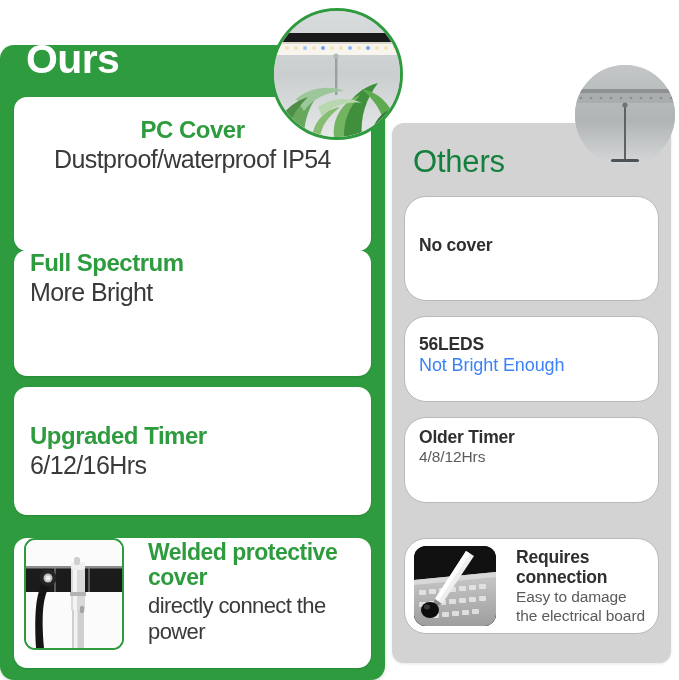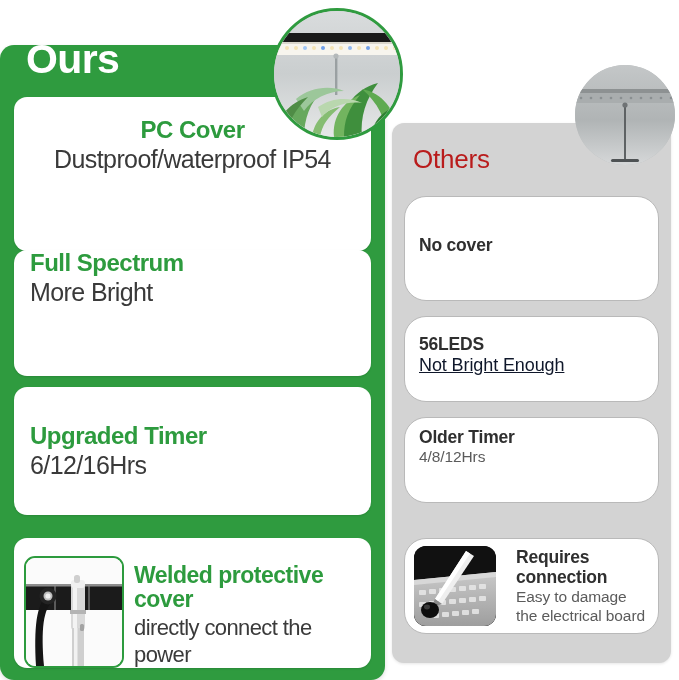--- a/index.html
+++ b/index.html
@@ -17,43 +17,43 @@
     position:absolute;
     left:392px;top:123px;
     width:279px;height:540px;
     background:#d3d3d3;
     border-radius:12px;
     box-shadow:0 1px 3px rgba(0,0,0,.10);
   }
   .others-title{
     position:absolute;
     left:413px;top:146px;
-    font-size:26px;
+    font-size:31px;
     font-weight:400;
-    color:#b91c1c;
+    color:#15803d;
     letter-spacing:-.2px;
     line-height:1;
   }
   .o-card{
     position:absolute;
     left:404px;
     width:255px;
     background:#ffffff;
     border:1px solid #b9b9b9;
     border-radius:22px;
     box-sizing:border-box;
   }
   .o-card .pad{padding:0 14px;}
   .o-title{
     font-size:17.5px;font-weight:bold;color:#2f2f2f;
     letter-spacing:-.2px;line-height:1.18;
   }
   .o-sub{
-    font-size:18px;font-weight:400;color:#0f172a;
-    letter-spacing:-.1px;line-height:1.22;text-decoration:underline;
+    font-size:18px;font-weight:400;color:#3b82f6;
+    letter-spacing:-.1px;line-height:1.22;
   }
   .o-sub-sm{
     font-size:15.5px;font-weight:400;color:#5b5b5b;
     letter-spacing:-.1px;line-height:1.2;
   }
   #ocard0{top:196px;height:105px;}
   #ocard0 .pad{padding-top:38px;}
   #ocard1{top:316px;height:86px;}
   #ocard1 .pad{padding-top:17px;}
   #ocard2{top:417px;height:86px;}
@@ -92,21 +92,21 @@
   .g-sub{
     font-size:25px;font-weight:400;color:#3a3a3a;
     letter-spacing:-.6px;line-height:1.26;
   }
   #gcard0{top:97px;height:154px;text-align:center;}
   #gcard0 .pad{padding-top:20px;}
   #gcard1{top:250px;height:126px;}
   #gcard1 .pad{}
   #gcard2{top:387px;height:128px;}
   #gcard2 .pad{padding-top:36px;}
-  #gcard3{top:538px;height:130px;display:flex;align-items:flex-end;gap:10px;padding:0 10px;}
+  #gcard3{top:538px;height:130px;display:flex;align-items:flex-start;gap:24px;padding:0 10px;}
   #gcard3 .txt{padding-top:2px;}
   #gcard3 .g-title{font-size:23px;line-height:1.08;}
   #gcard3 .g-sub{font-size:22px;line-height:1.2;margin-top:3px;}
 
   
   .circ{
     position:absolute;border-radius:50%;overflow:hidden;
   }
   #circ-ours{
     left:271px;top:8px;width:126px;height:126px;

